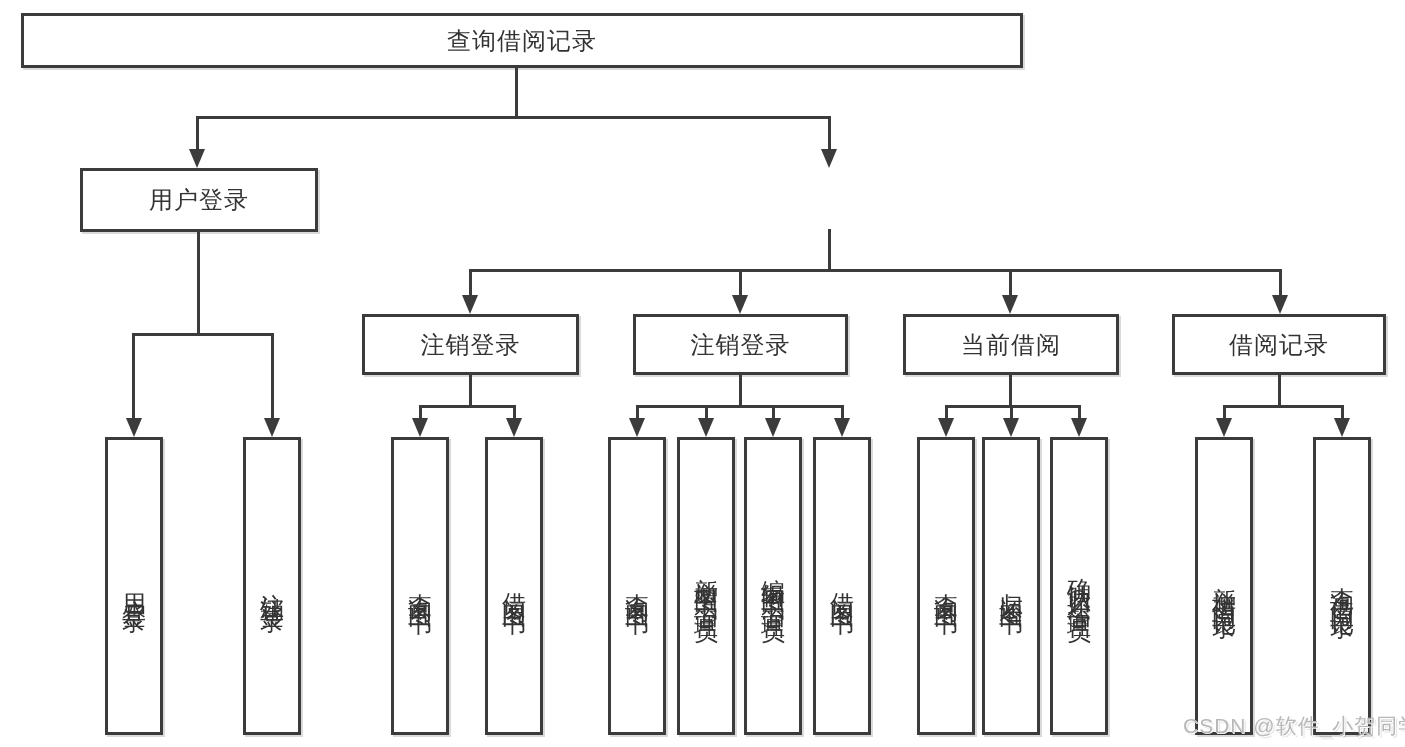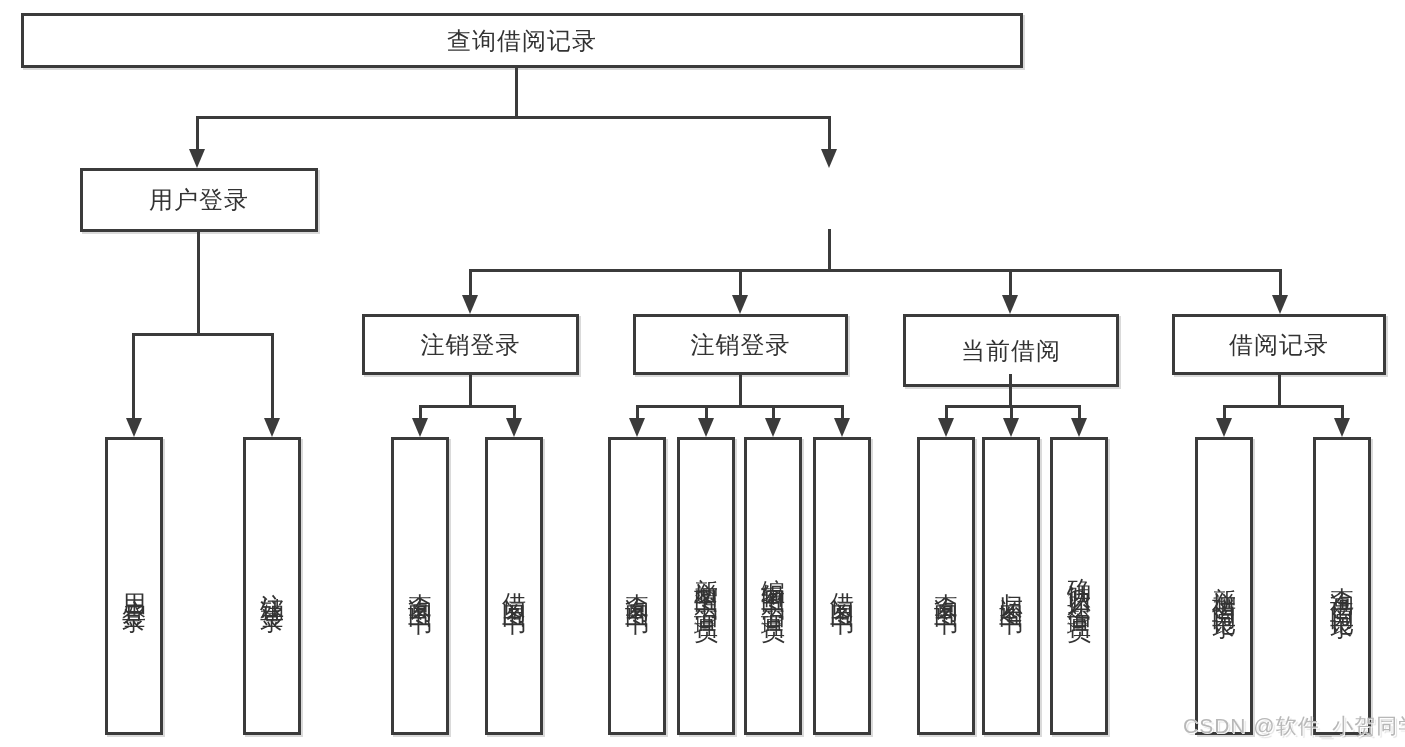--- a/index.html
+++ b/index.html
@@ -37,21 +37,21 @@
 <body>
 
 <div id="stage">
 
   <div class="node" style="left:21px;top:13px;width:1002px;height:55px;">查询借阅记录</div>
 
   <div class="node" style="left:80px;top:168px;width:238px;height:64px;">用户登录</div>
 
   <div class="node" style="left:362px;top:314px;width:217px;height:61px;">注销登录</div>
   <div class="node" style="left:633px;top:314px;width:215px;height:61px;">注销登录</div>
-  <div class="node" style="left:903px;top:314px;width:216px;height:73px;">当前借阅</div>
+  <div class="node" style="left:903px;top:314px;width:216px;height:61px;">当前借阅</div>
   <div class="node" style="left:1172px;top:314px;width:214px;height:61px;">借阅记录</div>
 
   <div class="vnode" style="left:105px;top:437px;width:58px;height:298px;">
     <span class="vtext">用户登录</span>
     </div>
   <div class="vnode" style="left:243px;top:437px;width:58px;height:298px;">
     <span class="vtext">注销登录</span>
     </div>
 
   <div class="vnode" style="left:391px;top:437px;width:58px;height:298px;">

